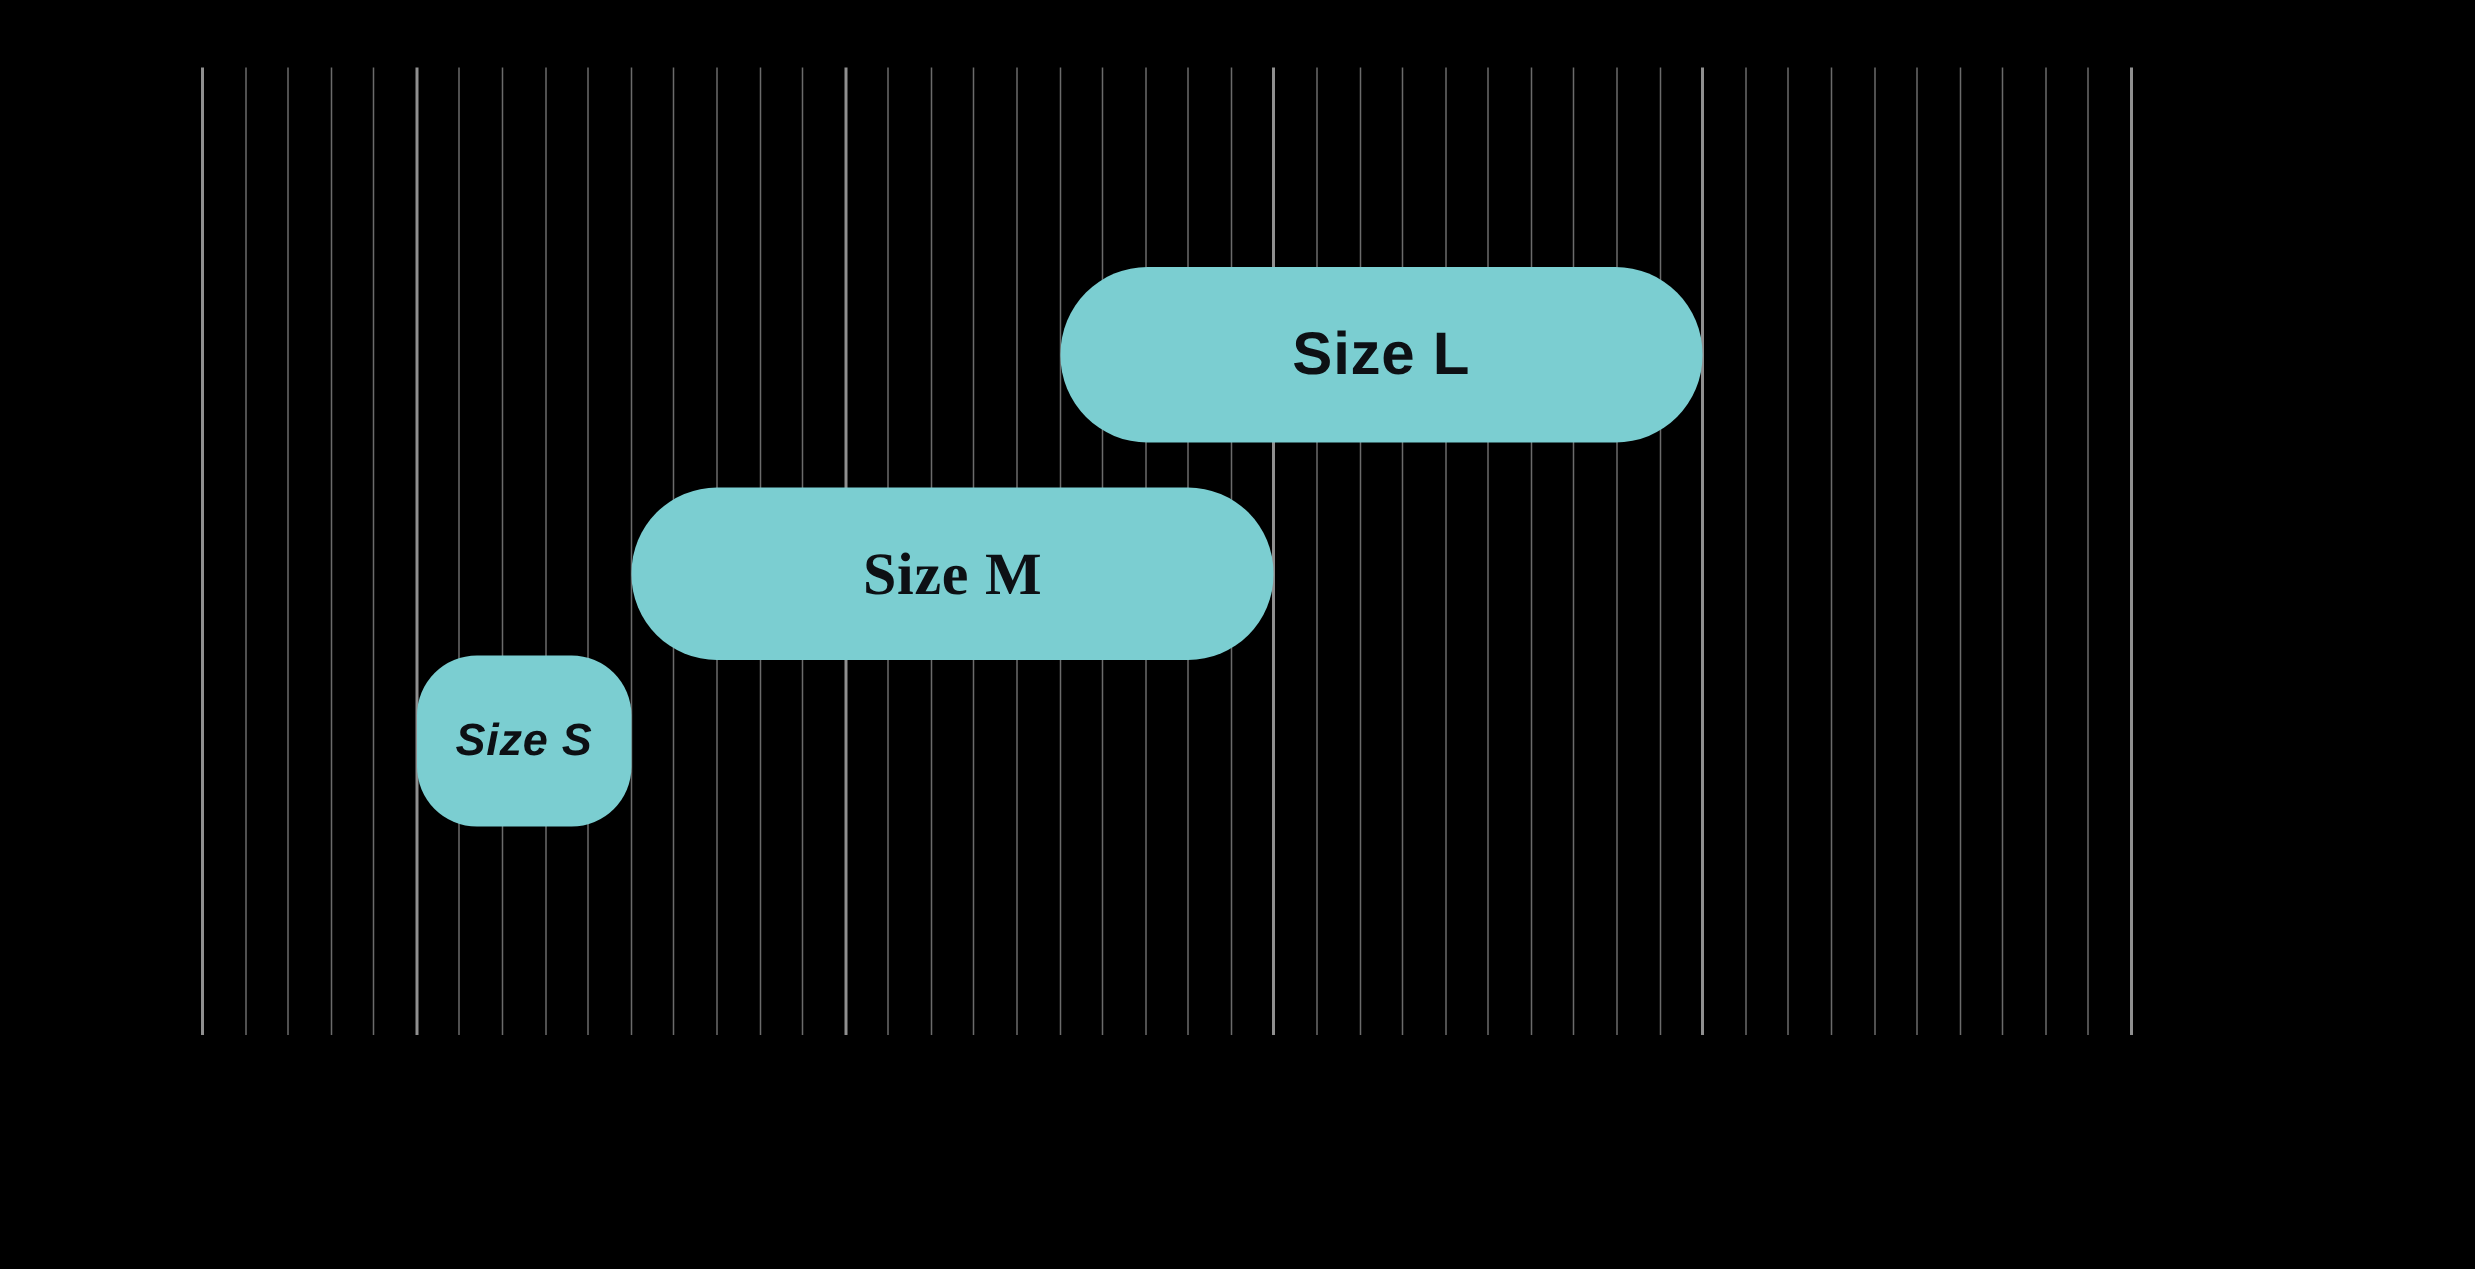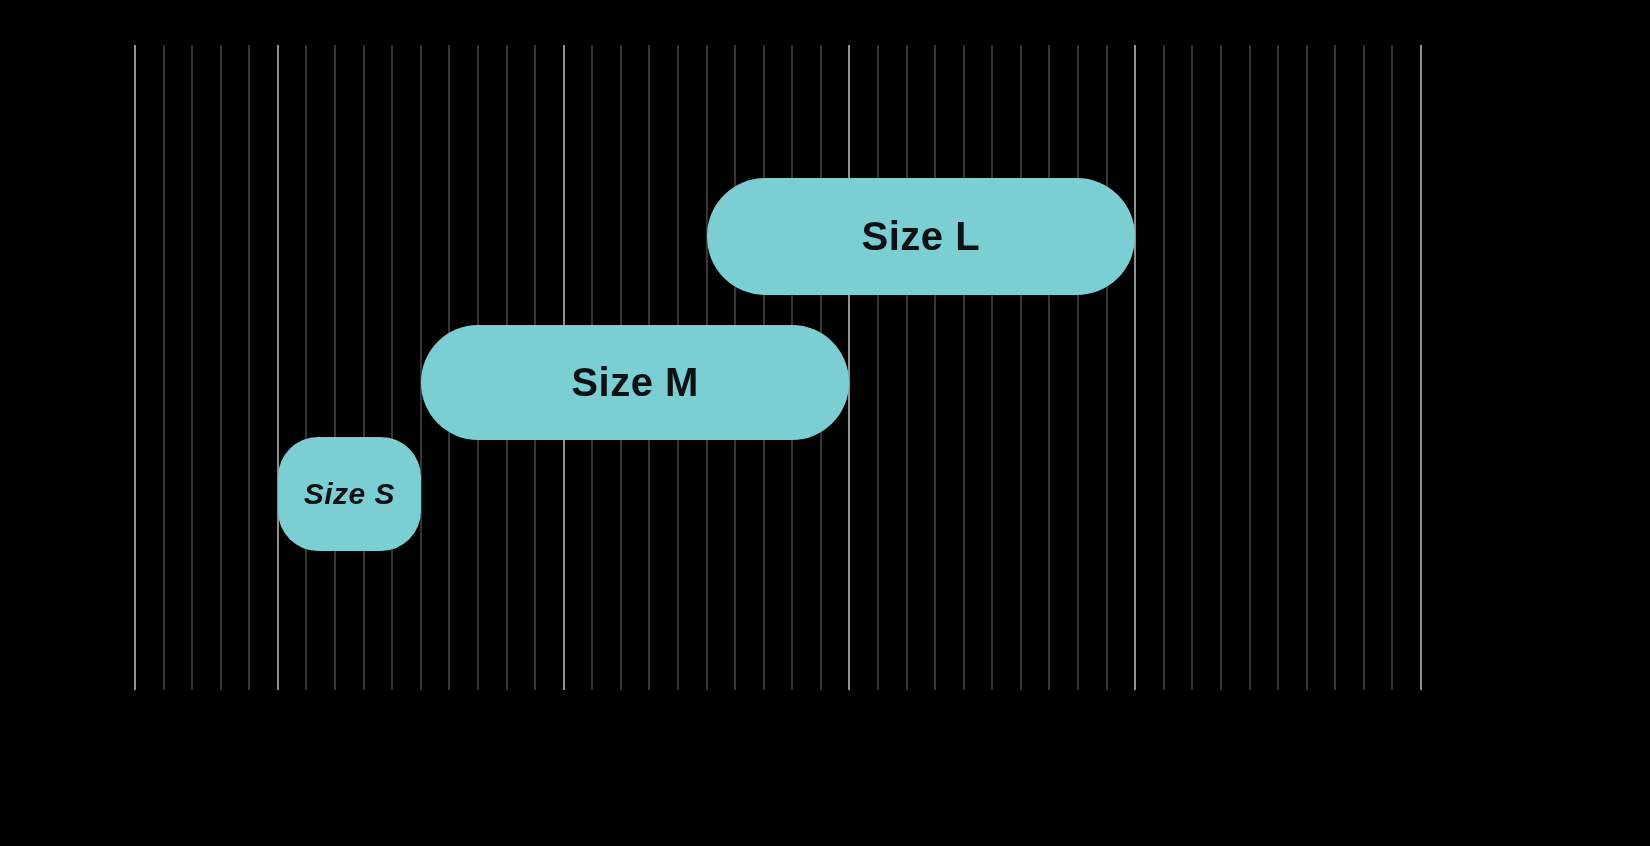--- a/index.html
+++ b/index.html
@@ -96,21 +96,21 @@
         <div class="gridline" style="left: 1171.69px;"></div>
         <div class="gridline" style="left: 1200.27px;"></div>
         <div class="gridline" style="left: 1228.84px;"></div>
         <div class="gridline" style="left: 1257.42px;"></div>
         <div class="gridline major" style="left: 1286px;"></div>
       </div>
     <div class="bars">
         <div class="bar" style="left: 571.556px; width: 428.667px; top: 133px; height: 117px; border-radius: 58px; font-size: 40px;">
           <span>Size L</span>
         </div>
-        <div class="bar" style="left: 285.778px; width: 428.667px; top: 280px; height: 115px; border-radius: 57px; font-size: 40px;">
+        <div class="bar" style="left: 285.778px; width: 428.667px; top: 280px; height: 115px; border-radius: 57px; font-size: 40px; font-family: Liberation Serif, serif;">
           <span>Size M</span>
         </div>
         <div class="bar" style="left: 142.889px; width: 142.889px; top: 392px; height: 114px; border-radius: 40px; font-size: 30px; font-style: italic;">
           <span>Size S</span>
         </div>
       </div>
   </div>
 </div>
 
 </body></html>

